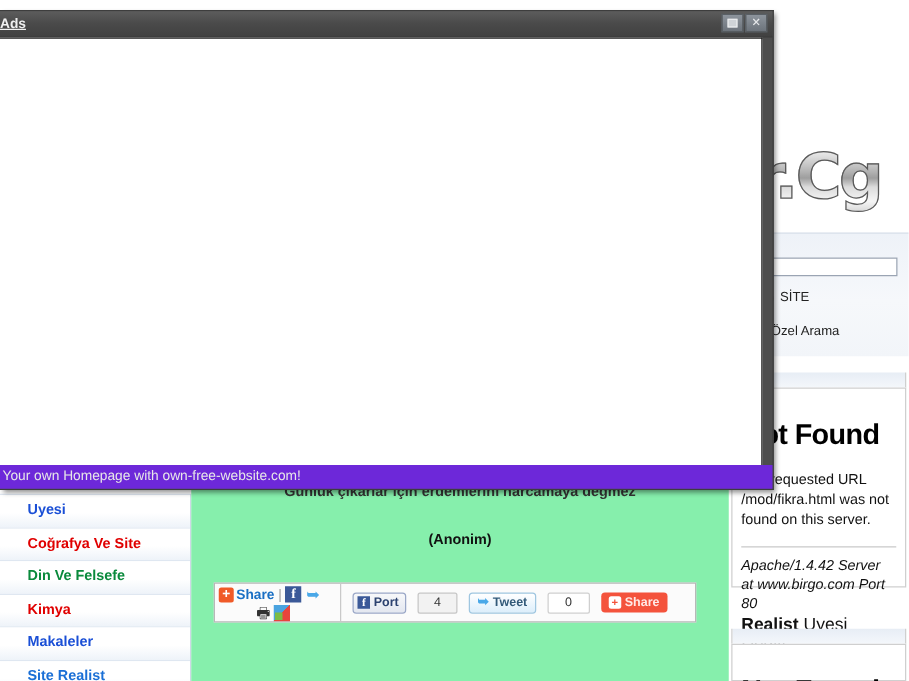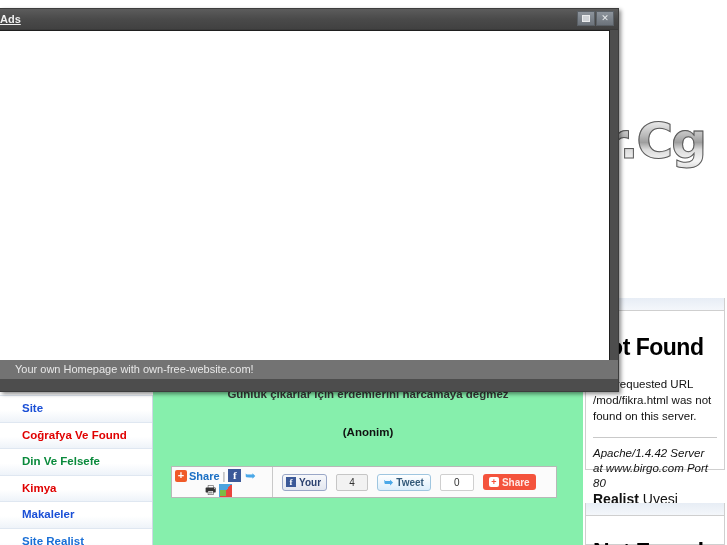--- a/index.html
+++ b/index.html
@@ -370,44 +370,44 @@
     left: 0; top: 21px;
     width: 610px;
     height: 343px;
     background: #ffffff;
     border: 1px solid #1f1f1f;
     border-left: none;
     box-sizing: border-box;
   }
   #ads-statusbar {
     position: absolute;
-    left: 0; bottom: 12px;
+    left: 0; bottom: 0;
     width: 100%;
     height: 19px;
-    background: #737373;
+    background: #6d28d9;
     color: #e8e8e8;
     font-size: 11px;
     line-height: 19px;
-    padding-left: 15px;
+    padding-left: 2px;
     box-sizing: border-box;
     overflow: hidden;
     white-space: nowrap;
   }
 </style>
 </head>
 <body>
 
 <div id="site-page">
 
   <nav id="left-sidebar">
     <div class="nav-item">
-      <span style="color: rgb(26, 79, 214);">Site</span>
+      <span style="color: rgb(26, 79, 214);">Uyesi</span>
     </div>
     <div class="nav-item">
-      <span style="color: rgb(224, 0, 0);">Coğrafya Ve Found</span>
+      <span style="color: rgb(224, 0, 0);">Coğrafya Ve Site</span>
     </div>
     <div class="nav-item">
       <span style="color: rgb(10, 138, 60);">Din Ve Felsefe</span>
     </div>
     <div class="nav-item">
       <span style="color: rgb(224, 0, 0);">Kimya</span>
     </div>
     <div class="nav-item">
       <span style="color: rgb(26, 79, 214);">Makaleler</span>
     </div>
@@ -432,21 +432,21 @@
         </div>
         <div class="at-row2">
           <span class="at-print">🖶</span>
           <span class="at-more"></span>
         </div>
       </div>
 
       <div id="fb-like-box">
         <div class="fb-like-btn">
           <span class="fb-f">f</span>
-          <span>Your</span>
+          <span>Port</span>
         </div>
         <div class="count-bubble">4</div>
 
         <div class="tweet-btn">
           <span class="tweet-bird">➥</span>
           <span>Tweet</span>
         </div>
         <div class="count-bubble-white">0</div>
 
         <div class="gshare-btn">
@@ -454,20 +454,31 @@
           <span>Share</span>
         </div>
       </div>
     </div>
   </main>
 
   <aside id="right-col">
 
     <div id="site-logo">r.Cg</div>
 
+    <div id="search-panel">
+      <input id="search-input" type="text" placeholder="" style="">
+      <div id="search-radio-row">
+        <span class="radio-dot"></span>
+        <span>SİTE</span>
+      </div>
+      <div id="google-row">
+        <span class="g-logo"><span class="g1">l</span><span class="g2">e</span><span class="g-tm">™</span></span>
+        <span class="ozel">Özel Arama</span>
+      </div>
+    </div>
 
     <div class="err-strip" id="err-strip-1"></div>
     <section class="err-panel" id="err-panel-1">
       <h1 class="err-title">Not Found</h1>
       <p class="err-body">The requested URL /mod/fikra.html was not found on this server.</p>
       <hr class="err-hr">
       <div class="err-sig">Apache/1.4.42 Server at www.birgo.com Port 80</div>
       <div class="err-note"><b>Realist</b><span> Uyesi Degil!</span></div>
     </section>
 

